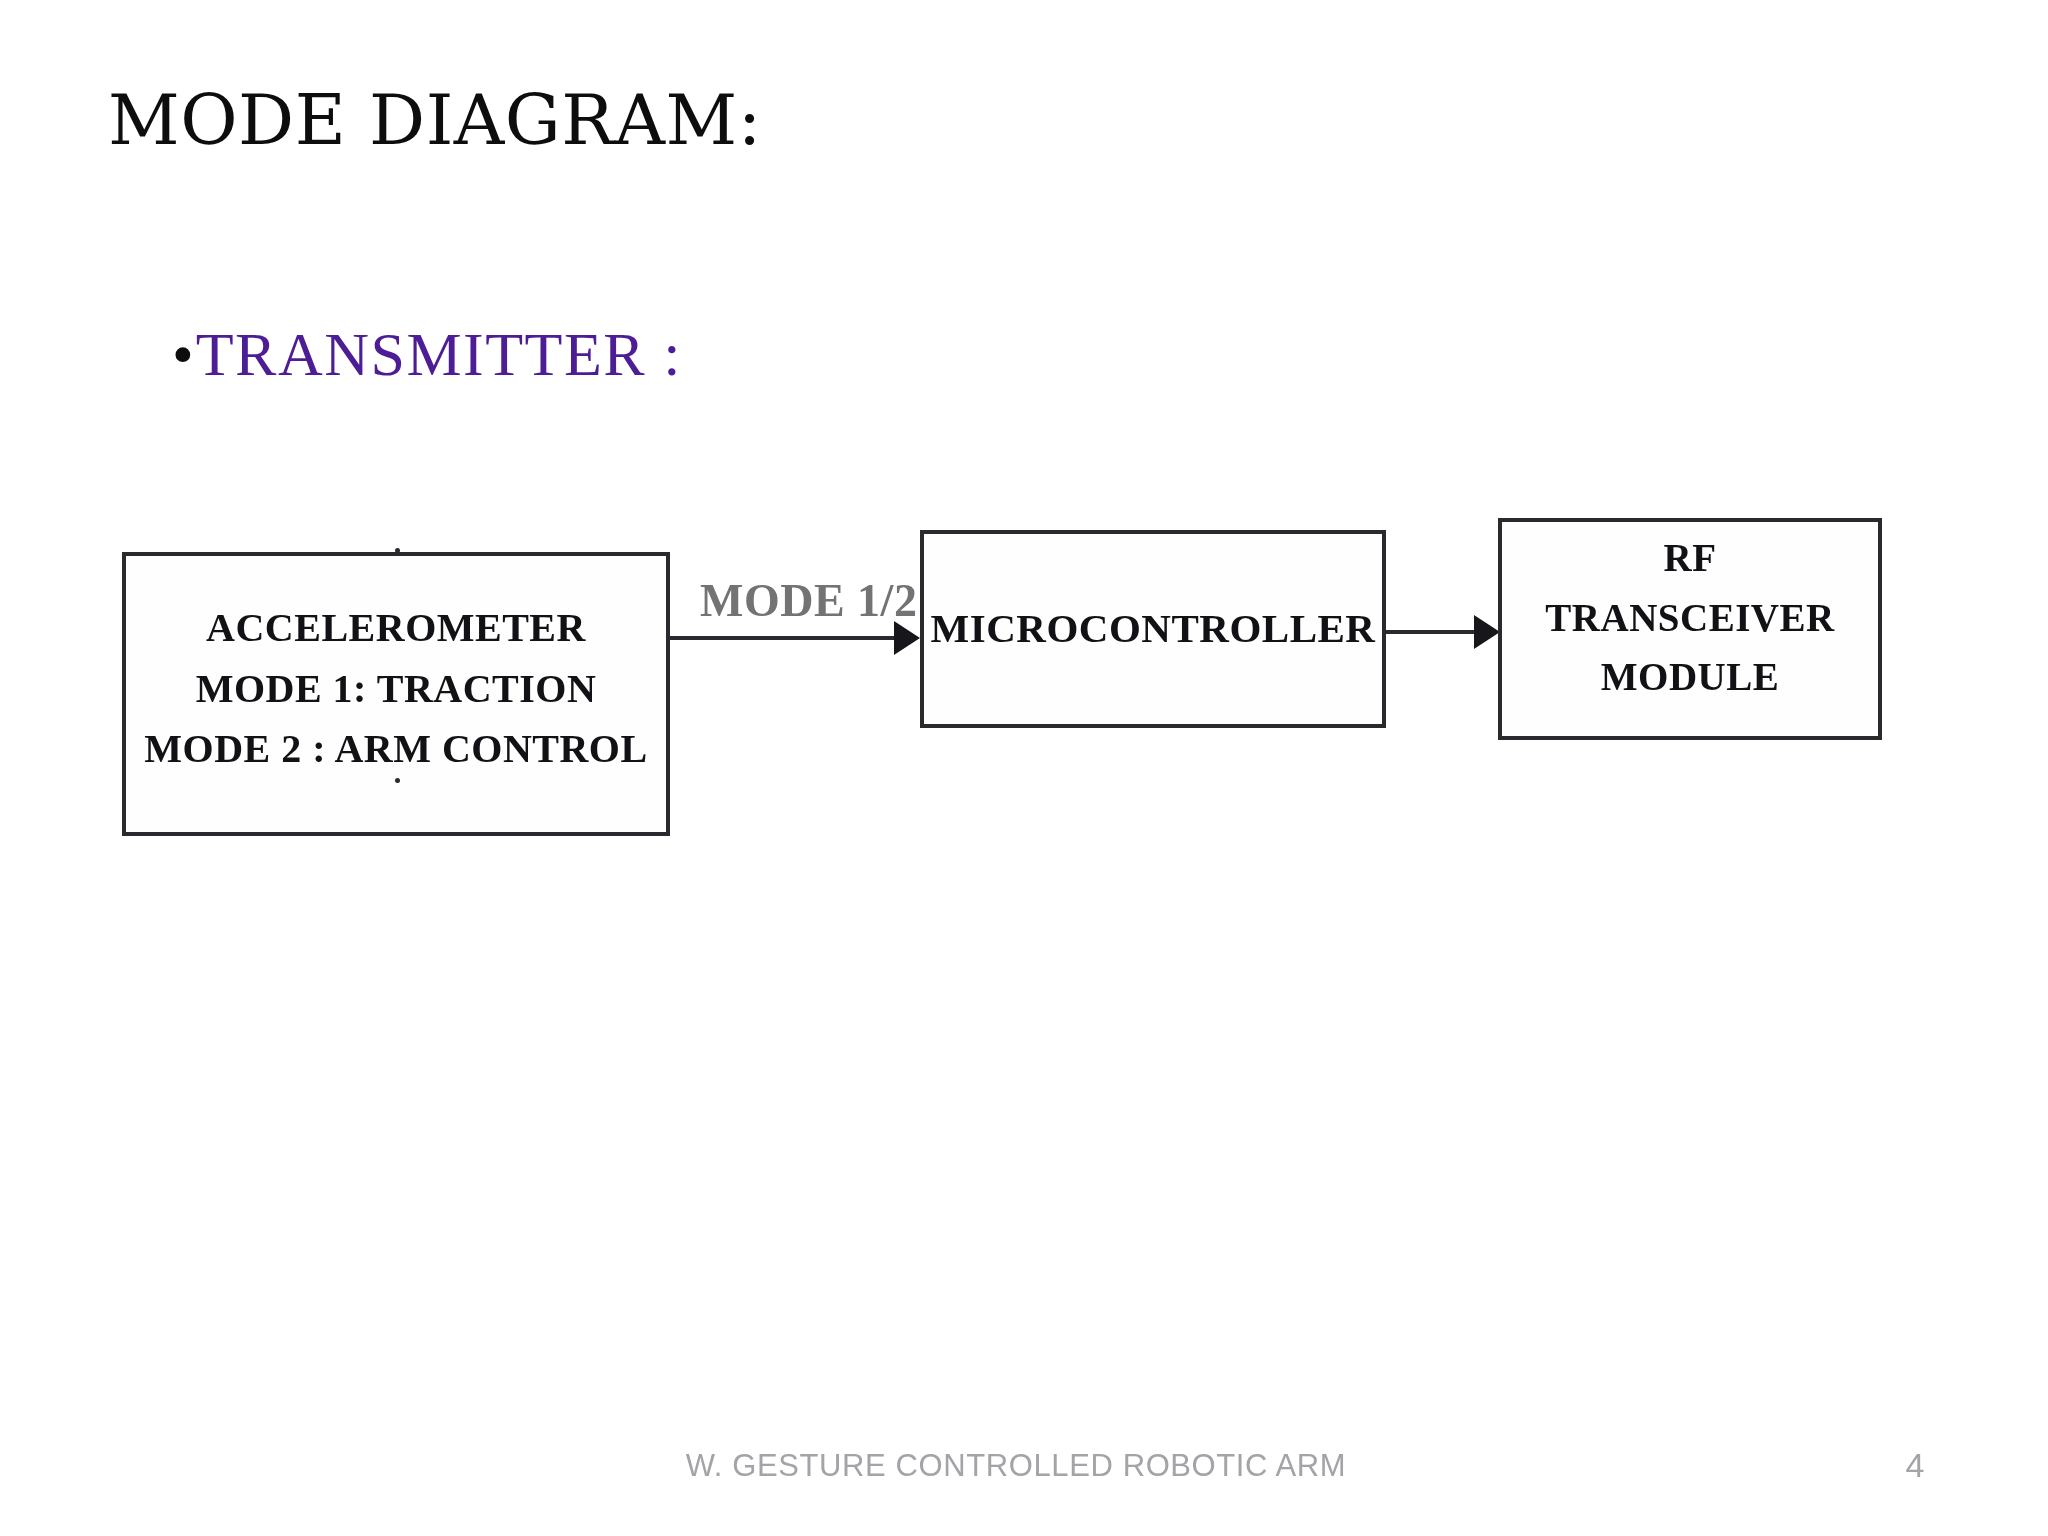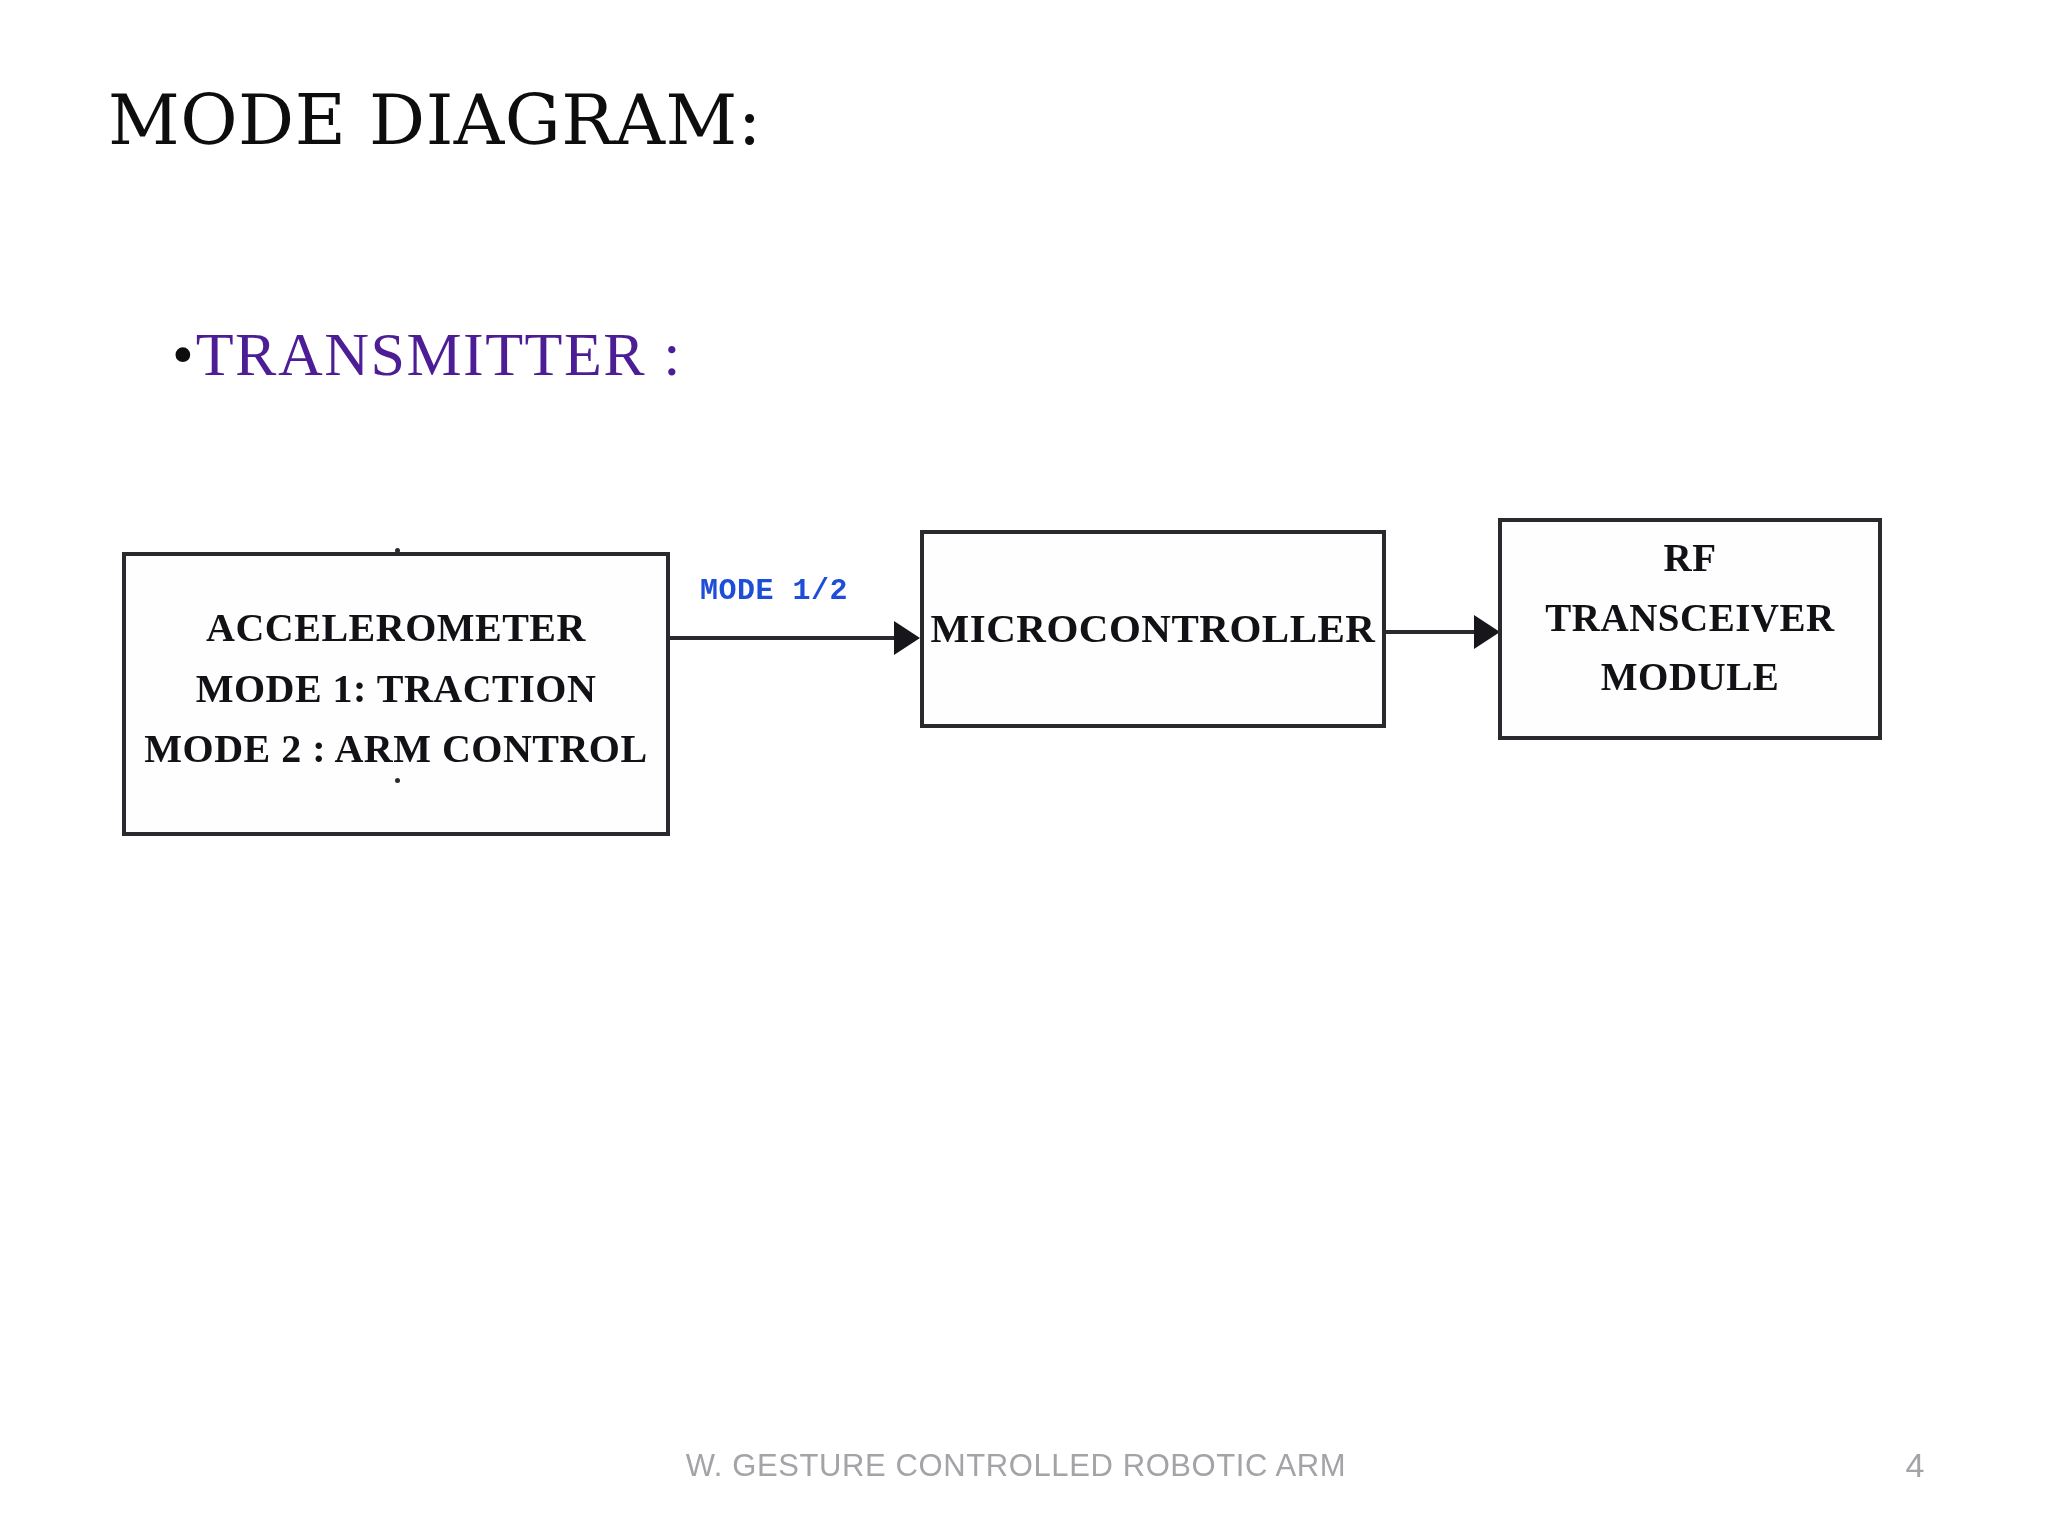--- a/index.html
+++ b/index.html
@@ -143,25 +143,25 @@
   #conn1-head { left: 894px; top: 621px; }
 
   #conn2-line { left: 1386px; top: 630px; width: 90px; }
   #conn2-head { left: 1474px; top: 615px; }
 
   
   #conn1-label {
     position: absolute;
     left: 700px;
     top: 574px;
-    font-family: Liberation Mono, monospace;
+    font-family: Liberation Serif, serif;
     font-weight: bold;
-    font-size: 30px;
+    font-size: 46px;
     letter-spacing: 0.5px;
-    color: #1d4ed8;
+    color: #737373;
     white-space: nowrap;
   }
 
   
   .anchor-dot {
     position: absolute;
     width: 5px;
     height: 5px;
     background: #2a2a2e;
     border-radius: 50%;

